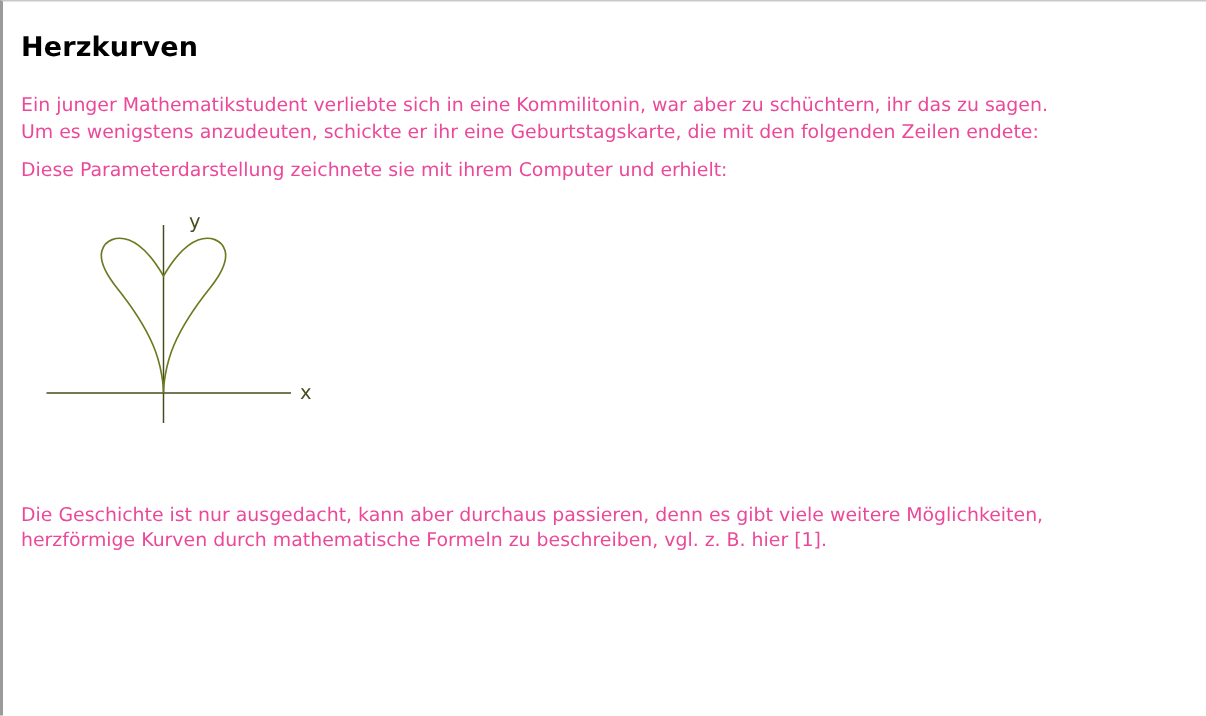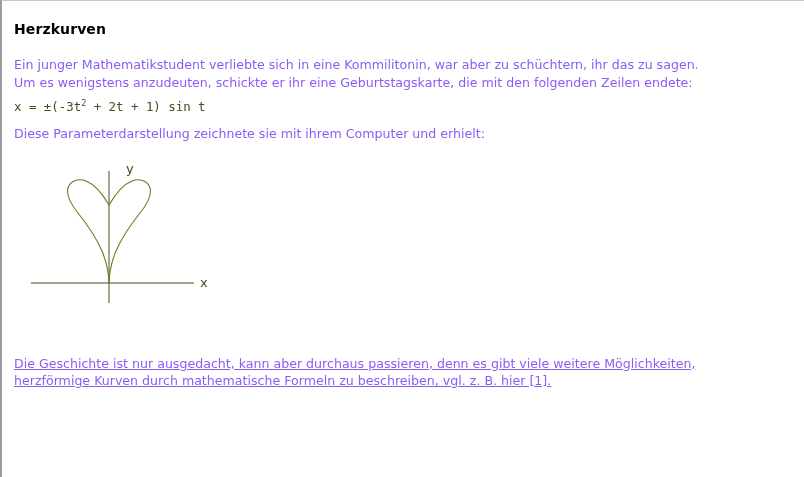--- a/index.html
+++ b/index.html
@@ -23,30 +23,30 @@
     border-top: 1px solid #c8c8c8;
     background: #ffffff;
   }
   .content {
     position: absolute;
     left: 12px;
     top: 20px;
     width: 686px;
   }
   .title {
-    font-size: 14px;
+    font-size: 18px;
     font-weight: bold;
     color: #000000;
     margin: 0 0 0 0;
     letter-spacing: 0.1px;
   }
   .para {
     font-size: 12.6px;
     line-height: 17.5px;
-    color: #8b5cf6;
+    color: #ec4899;
     margin: 0;
   }
   .para-intro {
     margin-top: 19px;
   }
   .formulas {
     margin-top: 8px;
     color: #3f3f1f;
   }
   .formula {
@@ -69,42 +69,38 @@
     position: relative;
     margin-top: 12px;
     width: 240px;
     height: 160px;
   }
   .figure svg {
     display: block;
   }
   .para-end {
     margin-top: 40px;
-    text-decoration: underline;
   }
   .axis-label {
     font-family: "DejaVu Sans", sans-serif;
     font-size: 13px;
     fill: #4a4a20;
   }
 </style>
 </head>
 <body>
 
 <div class="page">
   <div class="content">
 
     <h1 class="title">Herzkurven</h1>
 
     <p class="para para-intro">Ein junger Mathematikstudent verliebte sich in eine Kommilitonin, war aber zu schüchtern, ihr das zu sagen. Um es wenigstens anzudeuten, schickte er ihr eine Geburtstagskarte, die mit den folgenden Zeilen endete:</p>
 
     <div class="formulas">
-      <div class="formula">
-        <span>x = </span><span>±(-3t</span><sup>2</sup><span> + 2t + 1) sin t</span>
-      </div>
     </div>
 
     <p class="para para-plot">Diese Parameterdarstellung zeichnete sie mit ihrem Computer und erhielt:</p>
 
     <div class="figure">
       <svg width="230" height="160" viewBox="0 0 230 160">
 
         <line x1="95" y1="16" x2="95" y2="148" stroke="#4a4a20" stroke-width="1"></line>
 
         <line x1="17" y1="128" x2="180" y2="128" stroke="#4a4a20" stroke-width="1"></line>

